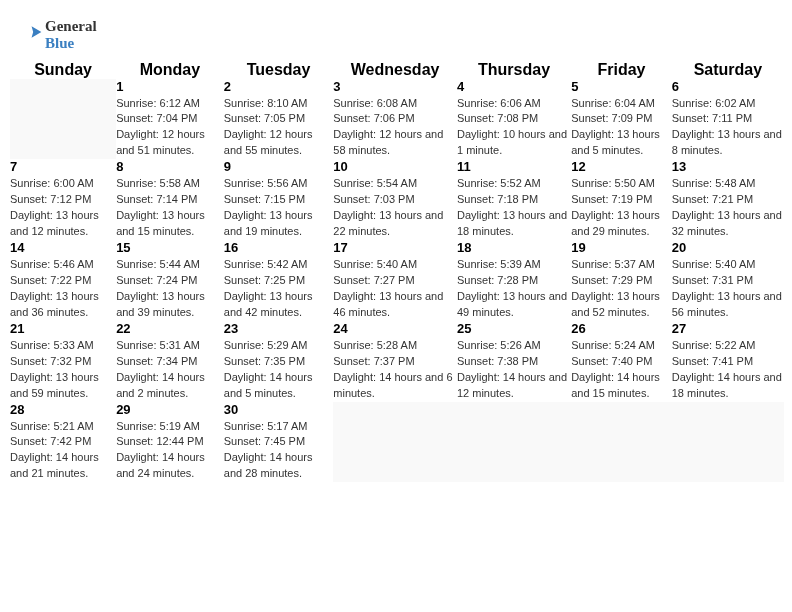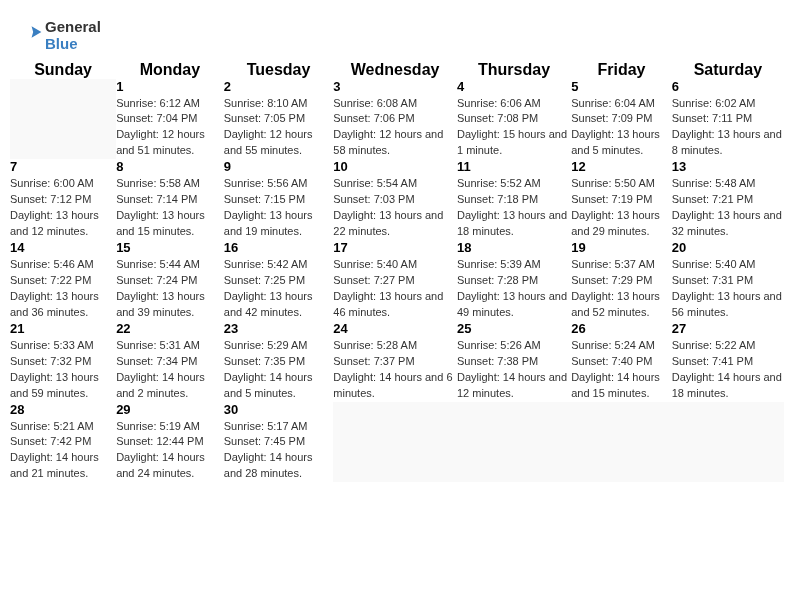--- a/index.html
+++ b/index.html
@@ -7,20 +7,21 @@
       font-family: Arial, sans-serif;
       background: #fff;
       width: 792px;
       min-height: 612px;
     }
     .header {
       display: flex;
       justify-content: space-between;
       align-items: flex-start;
       padding: 18px 24px 8px 24px;
+      font-family: Liberation Serif, serif;
     }
     .logo {
       display: flex;
       align-items: center;
       gap: 2px;
     }
     .logo-text {
       font-size: 15px;
       font-weight: bold;
       color: #333;
@@ -130,21 +131,21 @@
               <div>Sunrise: 6:08 AM</div>
               <div>Sunset: 7:06 PM</div>
               <div>Daylight: 12 hours and 58 minutes.</div>
             </div>
           </td>
           <td>
             <div class="day-num">4</div>
             <div class="cell-content">
               <div>Sunrise: 6:06 AM</div>
               <div>Sunset: 7:08 PM</div>
-              <div>Daylight: 15 hours and 1 minute.</div>
+              <div>Daylight: 10 hours and 1 minute.</div>
             </div>
           </td>
           <td>
             <div class="day-num">5</div>
             <div class="cell-content">
               <div>Sunrise: 6:04 AM</div>
               <div>Sunset: 7:09 PM</div>
               <div>Daylight: 13 hours and 5 minutes.</div>
             </div>
           </td>

